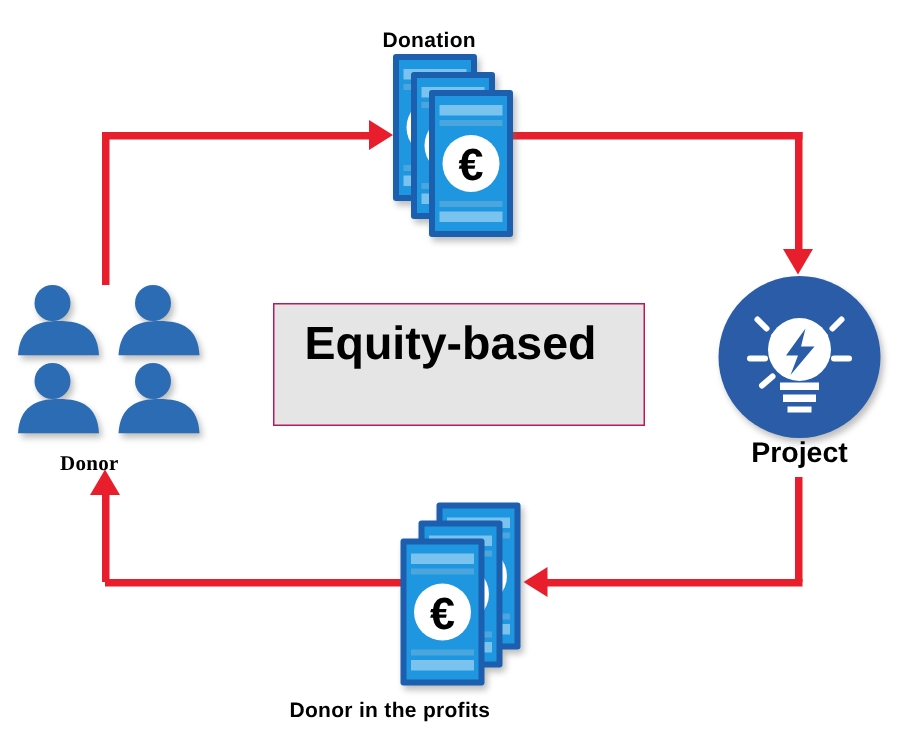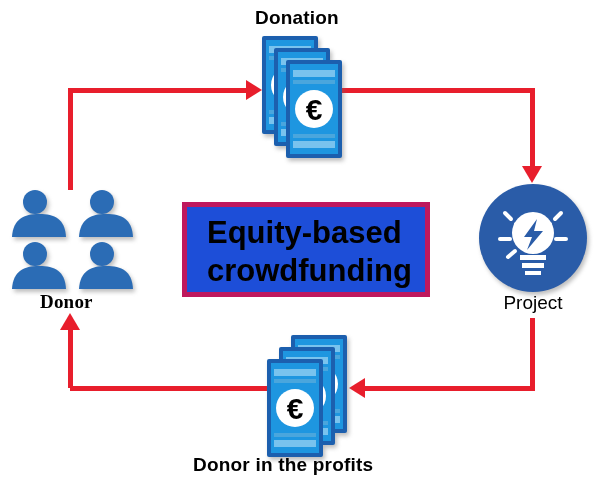--- a/index.html
+++ b/index.html
@@ -1,38 +1,38 @@
 <!DOCTYPE html>
 <html><head>
 <meta charset="utf-8">
 <style>
   html,body{margin:0;padding:0;background:#ffffff;}
   .stage{
     position:relative;width:615px;height:495px;background:#ffffff;overflow:hidden;
     font-family:"Liberation Sans",sans-serif;
   }
   .lbl{
-    position:absolute;font-weight:bold;color:#000;font-size:19px;
-    white-space:nowrap;z-index:3;letter-spacing:0.2px;
+    position:absolute;font-weight:bold;color:#000;font-size:14px;
+    white-space:nowrap;z-index:3;letter-spacing:0.2px;margin-top:11px;
   }
   .seg{position:absolute;background:#e81e2c;z-index:1;}
   .head{position:absolute;width:0;height:0;z-index:1;}
   .head-right{border-top:10px solid transparent;border-bottom:10px solid transparent;border-left:16px solid #e81e2c;}
   .head-left{border-top:10px solid transparent;border-bottom:10px solid transparent;border-right:16px solid #e81e2c;}
   .head-down{border-left:10px solid transparent;border-right:10px solid transparent;border-top:17px solid #e81e2c;}
   .head-up{border-left:10px solid transparent;border-right:10px solid transparent;border-bottom:17px solid #e81e2c;}
   .icon{position:absolute;z-index:2;filter:drop-shadow(2px 3px 2px rgba(110,110,110,0.45));}
   .center-box{
-    position:absolute;left:182px;top:202px;width:248px;height:95px;
-    box-sizing:border-box;border:5px solid #be185d;background:#1d4ed8;z-index:3;
+    position:absolute;left:182px;top:202px;width:248px;height:82px;
+    box-sizing:border-box;border:1px solid #be185d;background:#e5e5e5;z-index:3;
     padding:7px 0 0 20px;
   }
   .center-box div{font-size:31px;font-weight:bold;color:#000;line-height:38px;}
   .project-label-wrap{position:absolute;left:478px;top:292px;width:110px;text-align:center;z-index:3;}
-  .project-label-wrap .lbl-inner{font-weight:normal;color:#000;font-size:19px;}
+  .project-label-wrap .lbl-inner{font-weight:bold;color:#000;font-size:19px;}
 </style>
 </head>
 <body>
 
 <div class="stage">
 
   <div class="seg" style="left:68px;top:88px;width:5px;height:102px;"></div>
   <div class="seg" style="left:68px;top:88px;width:180px;height:5px;"></div>
   <div class="head head-right" style="left:246px;top:80px;"></div>
 
@@ -152,16 +152,15 @@
   </svg>
   <svg class="icon" style="left:77px;top:241px;" viewBox="0 0 58 48" width="58" height="48">
     <circle cx="25" cy="13" r="12" fill="#2b6cb5"></circle>
     <path d="M2 48 C3 30 14 25 29 25 C45 25 55 30 56 48 Z" fill="#2b6cb5"></path>
   </svg>
 
   <div class="lbl" style="left:40px;top:291px;font-family:Liberation Serif, serif;">Donor</div>
 
   <div class="center-box">
     <div>Equity-based</div>
-    <div>crowdfunding</div>
   </div>
 
 </div>
 
 </body></html>

